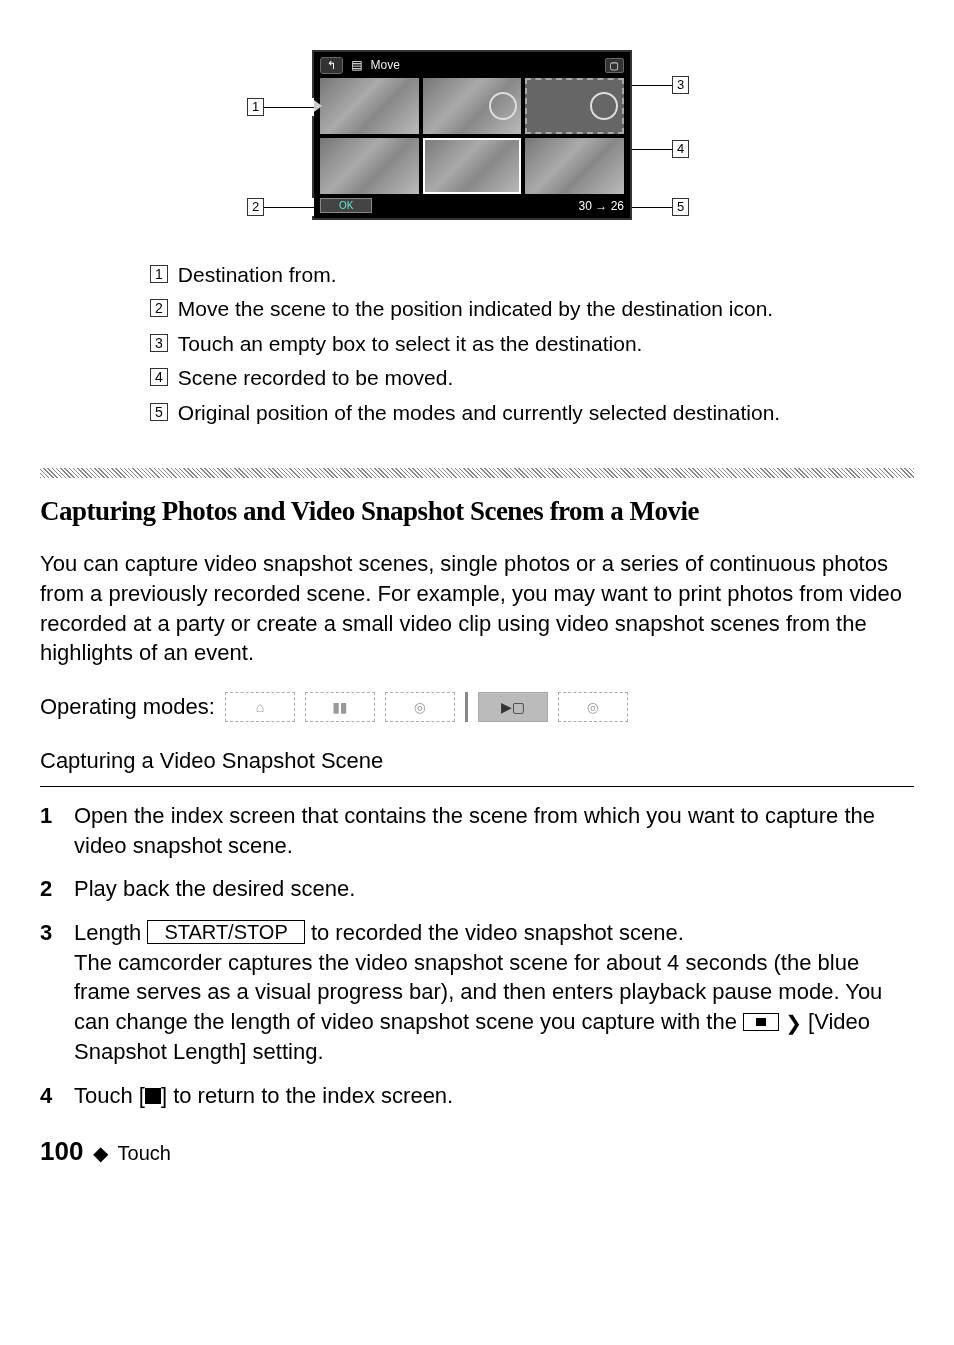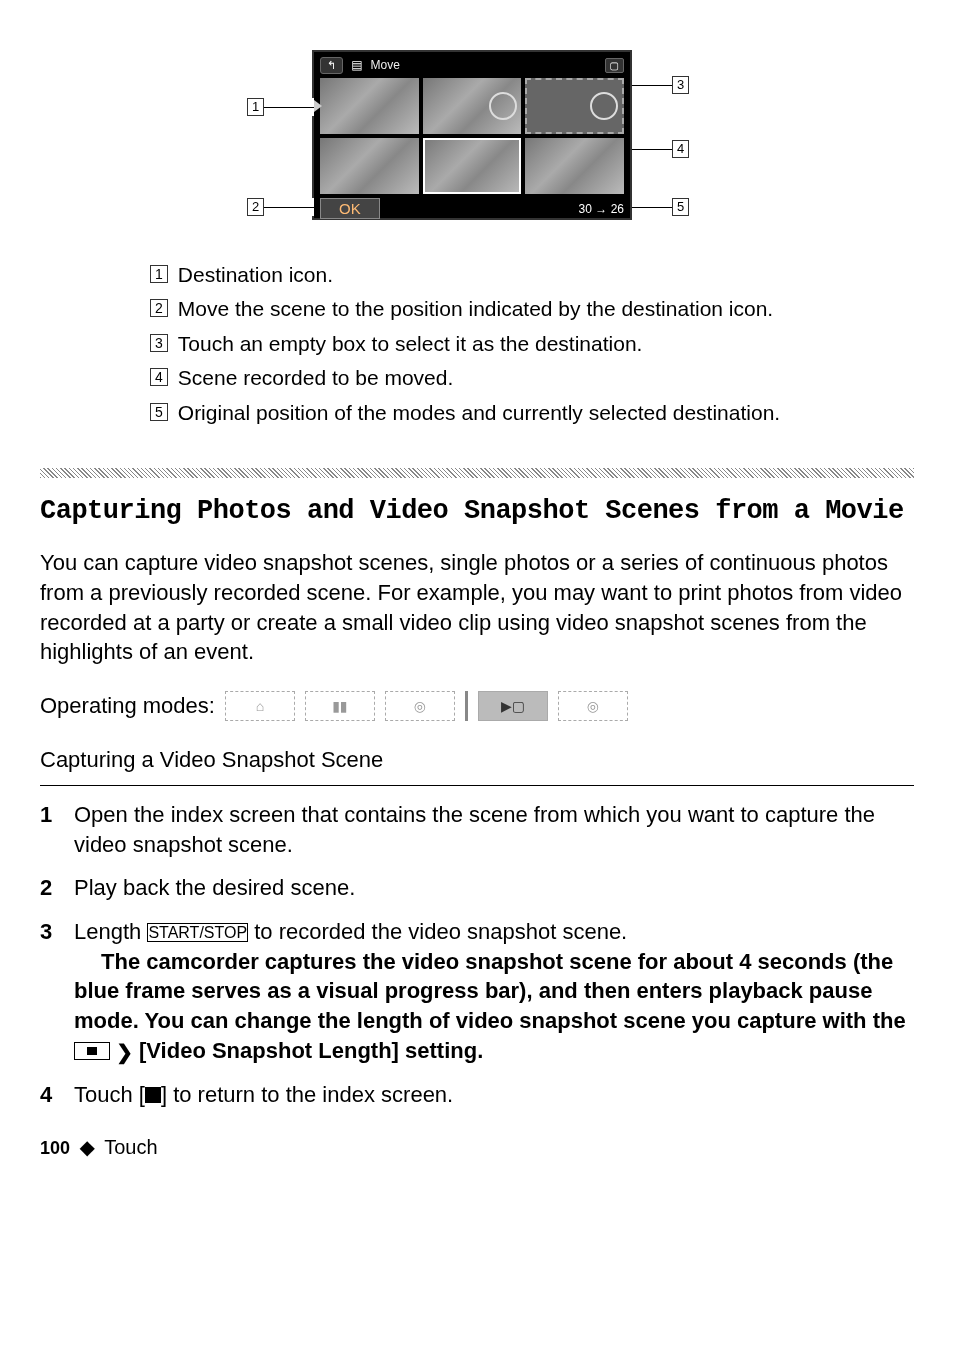--- a/index.html
+++ b/index.html
@@ -90,22 +90,22 @@
     align-items:center;
     padding: 4px 6px 0 6px;
     gap:10px;
     color:#fff;
     font-size:12px;
   }
   .ok-btn {
     background:#444;
     border:1px solid #888;
     padding:1px 18px;
-    color:#fdba74;
-    font-size:15px;
+    color:#5eead4;
+    font-size:10px;
   }
   .pos-info { margin-left:auto;text-align:right; }
   .callout {
     position:absolute;
     font-size:14px;
     background:#fff;
   }
   .callout .box {
     display:inline-block;
     border:1px solid #333;
@@ -135,21 +135,21 @@
     height:18px;
     flex-shrink:0;
   }
   .legend-text { flex:1; }
   .hatched-rule {
     height:10px;
     background: repeating-linear-gradient(45deg,#888,#888 1px,transparent 1px,transparent 3px);
     margin: 10px 0 18px 0;
   }
   h2.section-title {
-    font-family: Liberation Mono, monospace;
+    font-family: Liberation Serif, serif;
     font-weight: bold;
     font-size: 27px;
     margin: 0 0 20px 0;
     letter-spacing: -0.5px;
   }
   .intro {
     font-size: 22px;
     line-height: 1.35;
     margin-bottom: 24px;
   }
@@ -195,25 +195,25 @@
     margin-bottom: 14px;
     line-height:1.35;
   }
   ol.steps > li::before {
     content: counter(step);
     position:absolute;
     left:0; top:0;
     font-weight:bold;
   }
   .step-head { font-weight:normal; }
-  .step-body { font-weight:bold;margin-left:27px; }
+  .step-body { font-weight:normal; }
   .keycap {
     border:1px solid #000;
-    padding: 0 0;
-    font-size: 16px;
+    padding: 0 16px;
+    font-size: 20px;
     letter-spacing: 0;
     vertical-align: 1px;
   }
   .inline-boxicon {
     display:inline-block;
     border:1px solid #000;
     width:36px; height:18px;
     vertical-align:-2px;
     position:relative;
   }
@@ -228,21 +228,21 @@
   .stop-square {
     display:inline-block;
     width:16px; height:16px;
     background:#000;
     vertical-align:-1px;
   }
   .footer {
     margin-top: 26px;
     font-size: 20px;
   }
-  .footer .pgnum { font-weight:bold; font-size:18px; }
+  .footer .pgnum { font-weight:bold; font-size:26px; }
   .footer .diamond { margin:0 4px; }
 </style>
 </head>
 <body>
 
 <div class="page">
 
   <div class="figure">
     <div class="screen">
       <div class="screen-topbar">
@@ -288,21 +288,21 @@
       <span class="line-h" style="width:40px;"></span><span class="box">4</span>
     </div>
     <div class="callout" style="left:375px; top:148px;">
       <span class="line-h" style="width:40px;"></span><span class="box">5</span>
     </div>
   </div>
 
   <div class="legend">
     <div class="legend-row">
       <span class="legend-num">1</span>
-      <span class="legend-text">Destination icon.</span>
+      <span class="legend-text">Destination from.</span>
     </div>
     <div class="legend-row">
       <span class="legend-num">2</span>
       <span class="legend-text">Move the scene to the position indicated by the destination icon.</span>
     </div>
     <div class="legend-row">
       <span class="legend-num">3</span>
       <span class="legend-text">Touch an empty box to select it as the destination.</span>
     </div>
     <div class="legend-row">

